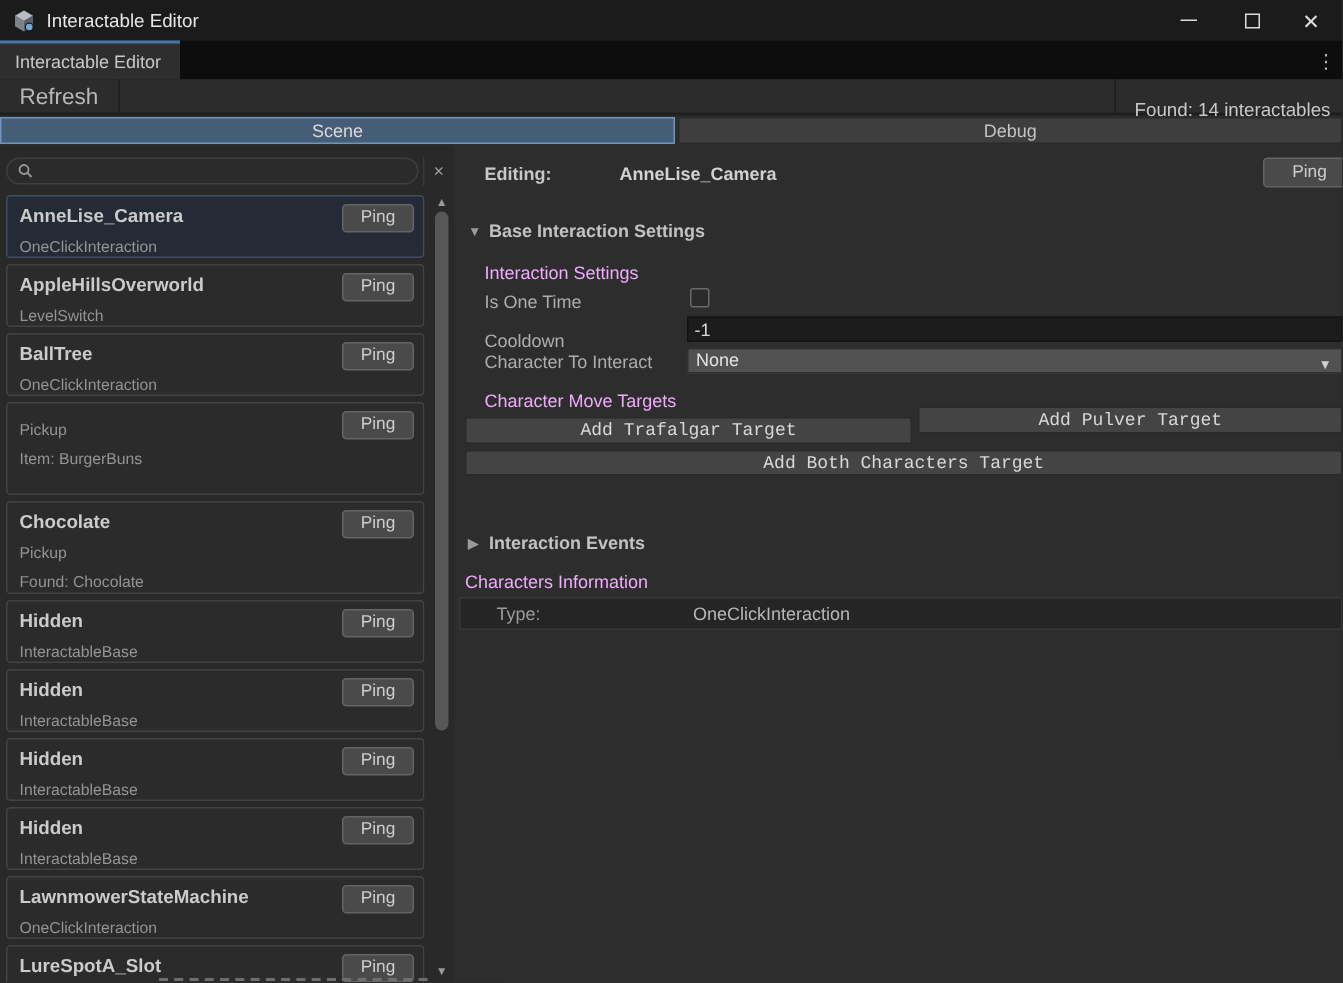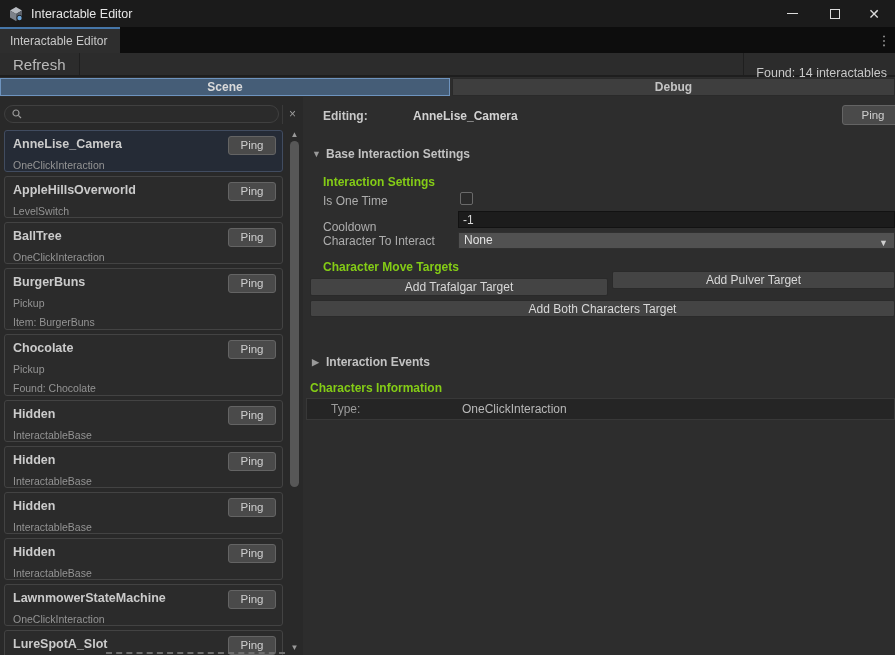--- a/index.html
+++ b/index.html
@@ -31,21 +31,21 @@
   
   .toolbar { position:absolute; top:53px; left:0; right:0; height:24px; background:#2c2c2c;
     border-bottom:2px solid #1e1e1e; }
   .refresh-btn { position:absolute; left:0; top:0; height:22px; padding:0 13px; color:#b9b9b9;
     font-size:15px; display:flex; align-items:center; border-right:1px solid #1f1f1f; }
   .toolbar-sep { position:absolute; left:743px; top:0; height:22px; border-left:1px solid #1f1f1f; }
   .found-label { position:absolute; right:8px; top:0; height:40px; color:#c8c8c8; font-size:12.5px;
     display:flex; align-items:center; }
 
   
-  .view-tabs { position:absolute; top:78px; left:0; right:0; height:18px; display:flex;font-weight:bold; }
+  .view-tabs { position:absolute; top:78px; left:0; right:0; height:18px; display:flex; }
   .view-tab { font-size:12px; text-align:center; line-height:16px; }
   .tab-scene { width:450px; background:#455d77; border:1px solid #6e94bf; color:#dadada; }
   .tab-debug { flex:1; margin-left:2px; background:#3e3e3e; border:1px solid #2a2a2a; color:#c4c4c4; }
 
   
   .content { position:absolute; top:97px; left:0; right:0; bottom:0; display:flex; }
 
   
   .left-panel { position:relative; width:303px; background:#292929; flex:none; }
   .search-wrap { position:absolute; top:8px; left:4px; right:24px; height:18px; background:#2b2b2b;
@@ -84,38 +84,38 @@
     overflow:hidden; }
   .editing-label { position:absolute; top:12px; left:20px; font-weight:bold; color:#c8c8c8; }
   .editing-value { position:absolute; top:12px; left:110px; font-weight:bold; color:#d2d2d2; }
   .editor-ping { position:absolute; top:8px; right:-9px; width:62px; height:20px; background:#4a4a4a;
     border:1px solid #646464; border-radius:3px; color:#cecece; font-size:11.5px; text-align:center;
     line-height:18px; }
   .foldout { position:absolute; left:9px; font-weight:bold; color:#c2c2c2; }
   .foldout .tri { display:inline-block; width:14px; color:#9a9a9a; font-size:9px; vertical-align:1px; }
   .fold-base { top:50px; }
   .fold-events { top:258px; }
-  .sec-header { position:absolute; left:20px; font-weight:bold; color:#84cc16; }
+  .sec-header { position:absolute; left:20px; font-weight:normal; color:#f0abfc; }
   .sec-interaction { top:78px; }
   .sec-move { top:163px; }
   .sec-additional { top:284px; left:7px; }
   .field-label { position:absolute; left:20px; color:#adadad; }
   .lbl-onetime { top:97px; }
   .lbl-cooldown { top:123px; }
   .lbl-character { top:137px; }
   .checkbox { position:absolute; top:95px; left:157px; width:13px; height:13px; background:#2a2a2a;
     border:1px solid #6a6a6a; border-radius:2px; }
   .cooldown-field { position:absolute; top:114px; left:155px; right:0; height:17px; background:#1c1c1c;
     border:1px solid #121212; color:#d8d8d8; font-size:12px; padding-left:4px; outline:none;
     font-family:"Liberation Sans", sans-serif; }
   .dropdown { position:absolute; top:135px; left:155px; right:0; height:17px; background:#515151;
     border:1px solid #303030; color:#e2e2e2; line-height:15px; padding-left:5px; }
   .dropdown .dd-arrow { position:absolute; right:6px; top:3px; font-size:9px; color:#cfcfcf; }
   .btn { position:absolute; height:18px; background:#444444; border:1px solid #2a2a2a; border-radius:2px;
-    color:#d8d8d8; text-align:center; line-height:16px; font-size:12px; }
+    color:#d8d8d8; text-align:center; line-height:16px; font-size:12px;font-family:Liberation Mono, monospace; }
   .btn-trafalgar { top:181px; left:7px; width:298px; }
   .btn-pulver { top:174px; left:309px; right:0; }
   .btn-both { top:203px; left:7px; right:0; height:17px; }
   .targets-summary { position:absolute; top:226px; left:20px; color:#a8a8a8; }
   .type-row { position:absolute; top:301px; left:3px; right:0; height:22px; background:#252525;
     border:1px solid #383838; }
   .type-label { position:absolute; left:24px; top:3px; color:#9b9b9b; }
   .type-value { position:absolute; left:155px; top:3px; color:#b8b8b8; }
 </style>
 </head>
@@ -187,21 +187,20 @@
           <div class="ping-btn">Ping</div>
         </div>
 
         <div class="card h2">
           <div class="card-title">BallTree</div>
           <div class="card-sub">OneClickInteraction</div>
           <div class="ping-btn">Ping</div>
         </div>
 
         <div class="card h3">
-          <div class="card-title">BurgerBuns</div>
           <div class="card-sub">Pickup</div>
           <div class="card-sub2">Item: BurgerBuns</div>
           <div class="ping-btn">Ping</div>
         </div>
 
         <div class="card h3">
           <div class="card-title">Chocolate</div>
           <div class="card-sub">Pickup</div>
           <div class="card-sub2">Found: Chocolate</div>
           <div class="ping-btn">Ping</div>

